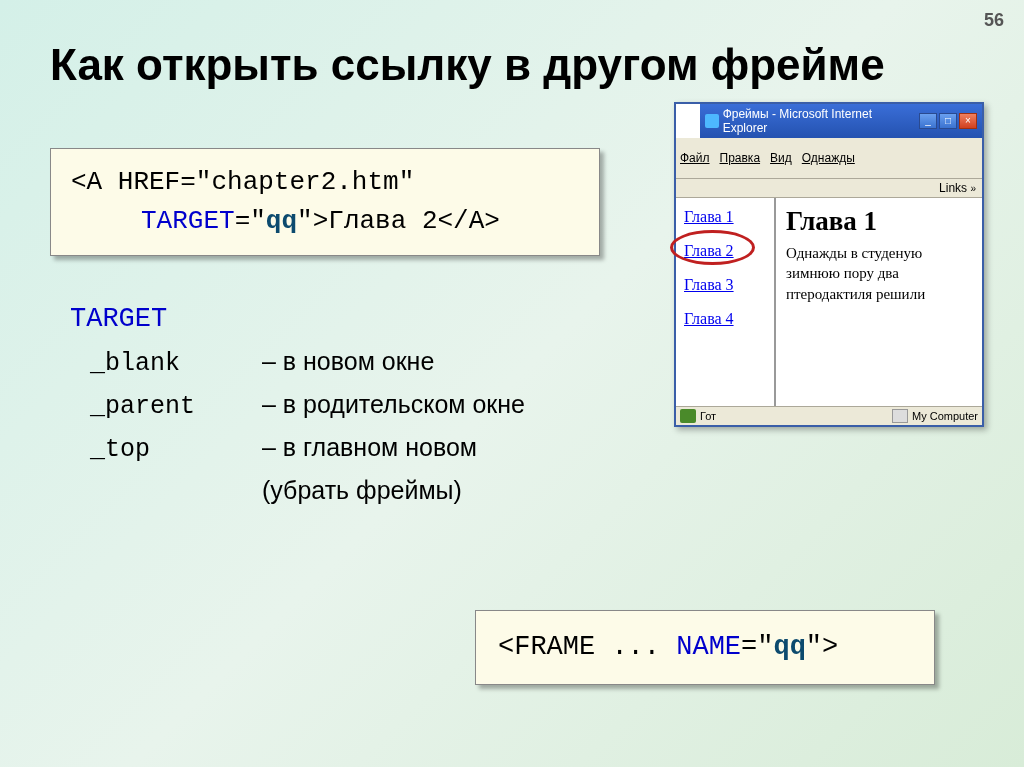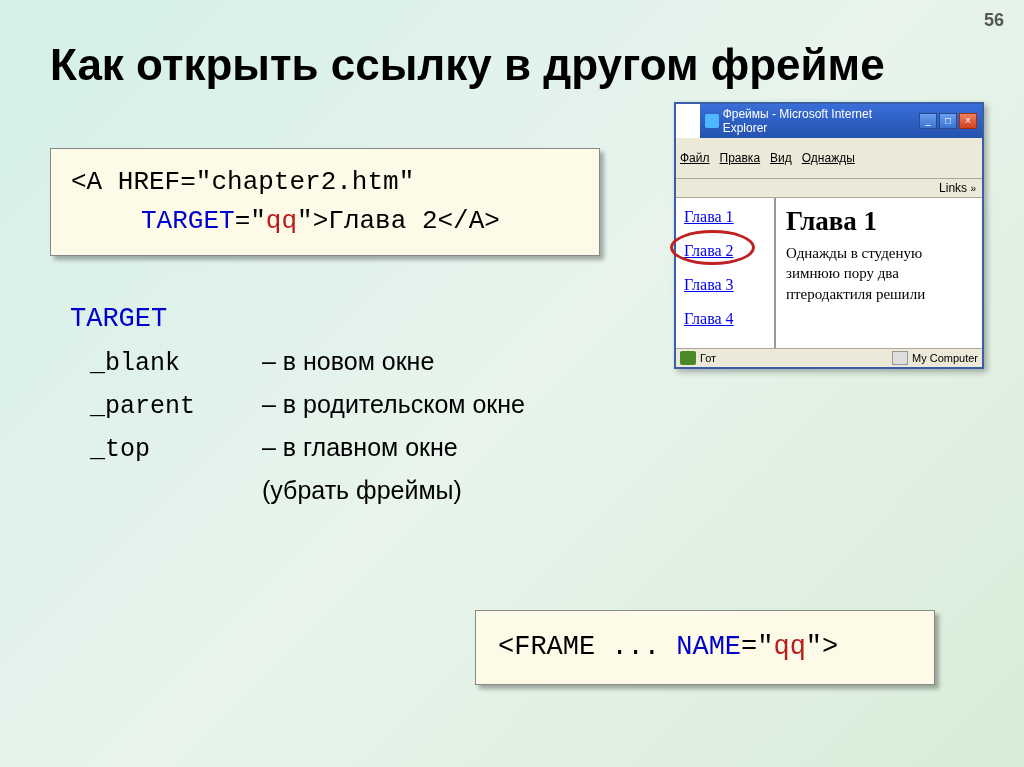--- a/index.html
+++ b/index.html
@@ -34,21 +34,21 @@
     border: 1px solid #888;
     box-shadow: 4px 4px 4px rgba(0,0,0,0.3);
     padding: 14px 20px;
     font-family: "Courier New", monospace;
     font-size: 26px;
     line-height: 1.5;
   }
   .code-box.top { top: 148px; left: 50px; width: 550px; }
   .code-box.bottom { top: 610px; left: 475px; width: 460px; font-size: 27px; padding: 16px 22px; }
   .kw-blue { color: #0000cc; }
-  .kw-red { color: #b91c1c; }
+  .kw-red { color: #0c4a6e; font-weight: bold; }
   .kw-black { color: #000; }
   .target-section {
     position: absolute;
     top: 298px;
     left: 70px;
     font-family: Verdana, Arial, sans-serif;
     font-size: 25px;
     line-height: 1.6;
   }
   .target-label { font-family: "Courier New", monospace; color: #0000cc; font-size: 27px; }
@@ -77,21 +77,21 @@
   }
   .titlebar .ie-icon { width: 14px; height: 14px; background: #4db8ff; border-radius: 2px; display: inline-block; }
   .win-buttons { margin-left: auto; display: flex; gap: 2px; }
   .win-btn { width: 18px; height: 16px; background: linear-gradient(to bottom,#6aa0f0,#3a72d0); border: 1px solid #2a4a90; color: #fff; font-size: 10px; text-align: center; line-height: 13px; }
   .win-btn.close { background: linear-gradient(to bottom,#f08060,#d04020); border-color: #a03010; }
   .menubar { background: #ece9d8; padding: 13px 4px; display: flex; gap: 10px; font-size: 12px; border-bottom: 1px solid #aca899; }
   .menubar span { cursor: default; }
   .menubar span u { text-decoration: underline; }
   .linksbar { background: #ece9d8; padding: 2px 6px; text-align: right; font-size: 12px; border-bottom: 1px solid #aca899; }
   .linksbar .chev { font-size: 10px; }
-  .content-area { display: flex; height: 150px; border-radius: 23px; }
+  .content-area { display: flex; height: 208px; border-radius: 23px; }
   .left-pane { width: 100px; border-right: 2px solid #999; padding: 10px 8px; font-family: "Times New Roman", serif; font-size: 16px; position: relative; }
   .left-pane a { display: block; color: #0000ee; text-decoration: underline; margin-bottom: 16px; }
   .right-pane { flex: 1; padding: 8px 10px; font-family: "Times New Roman", serif; }
   .right-pane h2 { font-size: 27px; font-weight: bold; margin-bottom: 6px; }
   .right-pane p { font-size: 15px; line-height: 1.35; }
   .statusbar { background: #ece9d8; border-top: 1px solid #aca899; padding: 2px 4px; display: flex; gap: 4px; font-size: 11px; align-items: center; }
   .statusbar .go-icon { width: 16px; height: 14px; background: #4a8a2a; border-radius: 2px; display: inline-block; }
   .statusbar .spacer { flex: 1; }
   .statusbar .comp-icon { width: 16px; height: 14px; background: #ddd; border: 1px solid #999; display: inline-block; }
   .circle-mark {
@@ -126,21 +126,21 @@
   <div class="target-row">
     <span class="mono">_blank</span>
     <span>– в новом окне</span>
   </div>
   <div class="target-row">
     <span class="mono">_parent</span>
     <span>– в родительском окне</span>
   </div>
   <div class="target-row">
     <span class="mono">_top</span>
-    <span>– в главном окне</span>
+    <span>– в главном новом</span>
   </div>
   <div class="target-row">
     <span class="mono"></span>
     <span>(убрать фреймы)</span>
   </div>
 </div>
 
 <div class="code-box bottom">
   <span class="kw-black">&lt;FRAME ... </span><span class="kw-blue">NAME</span><span class="kw-black">="</span><span class="kw-red">qq</span><span class="kw-black">"&gt;</span>
 </div>

